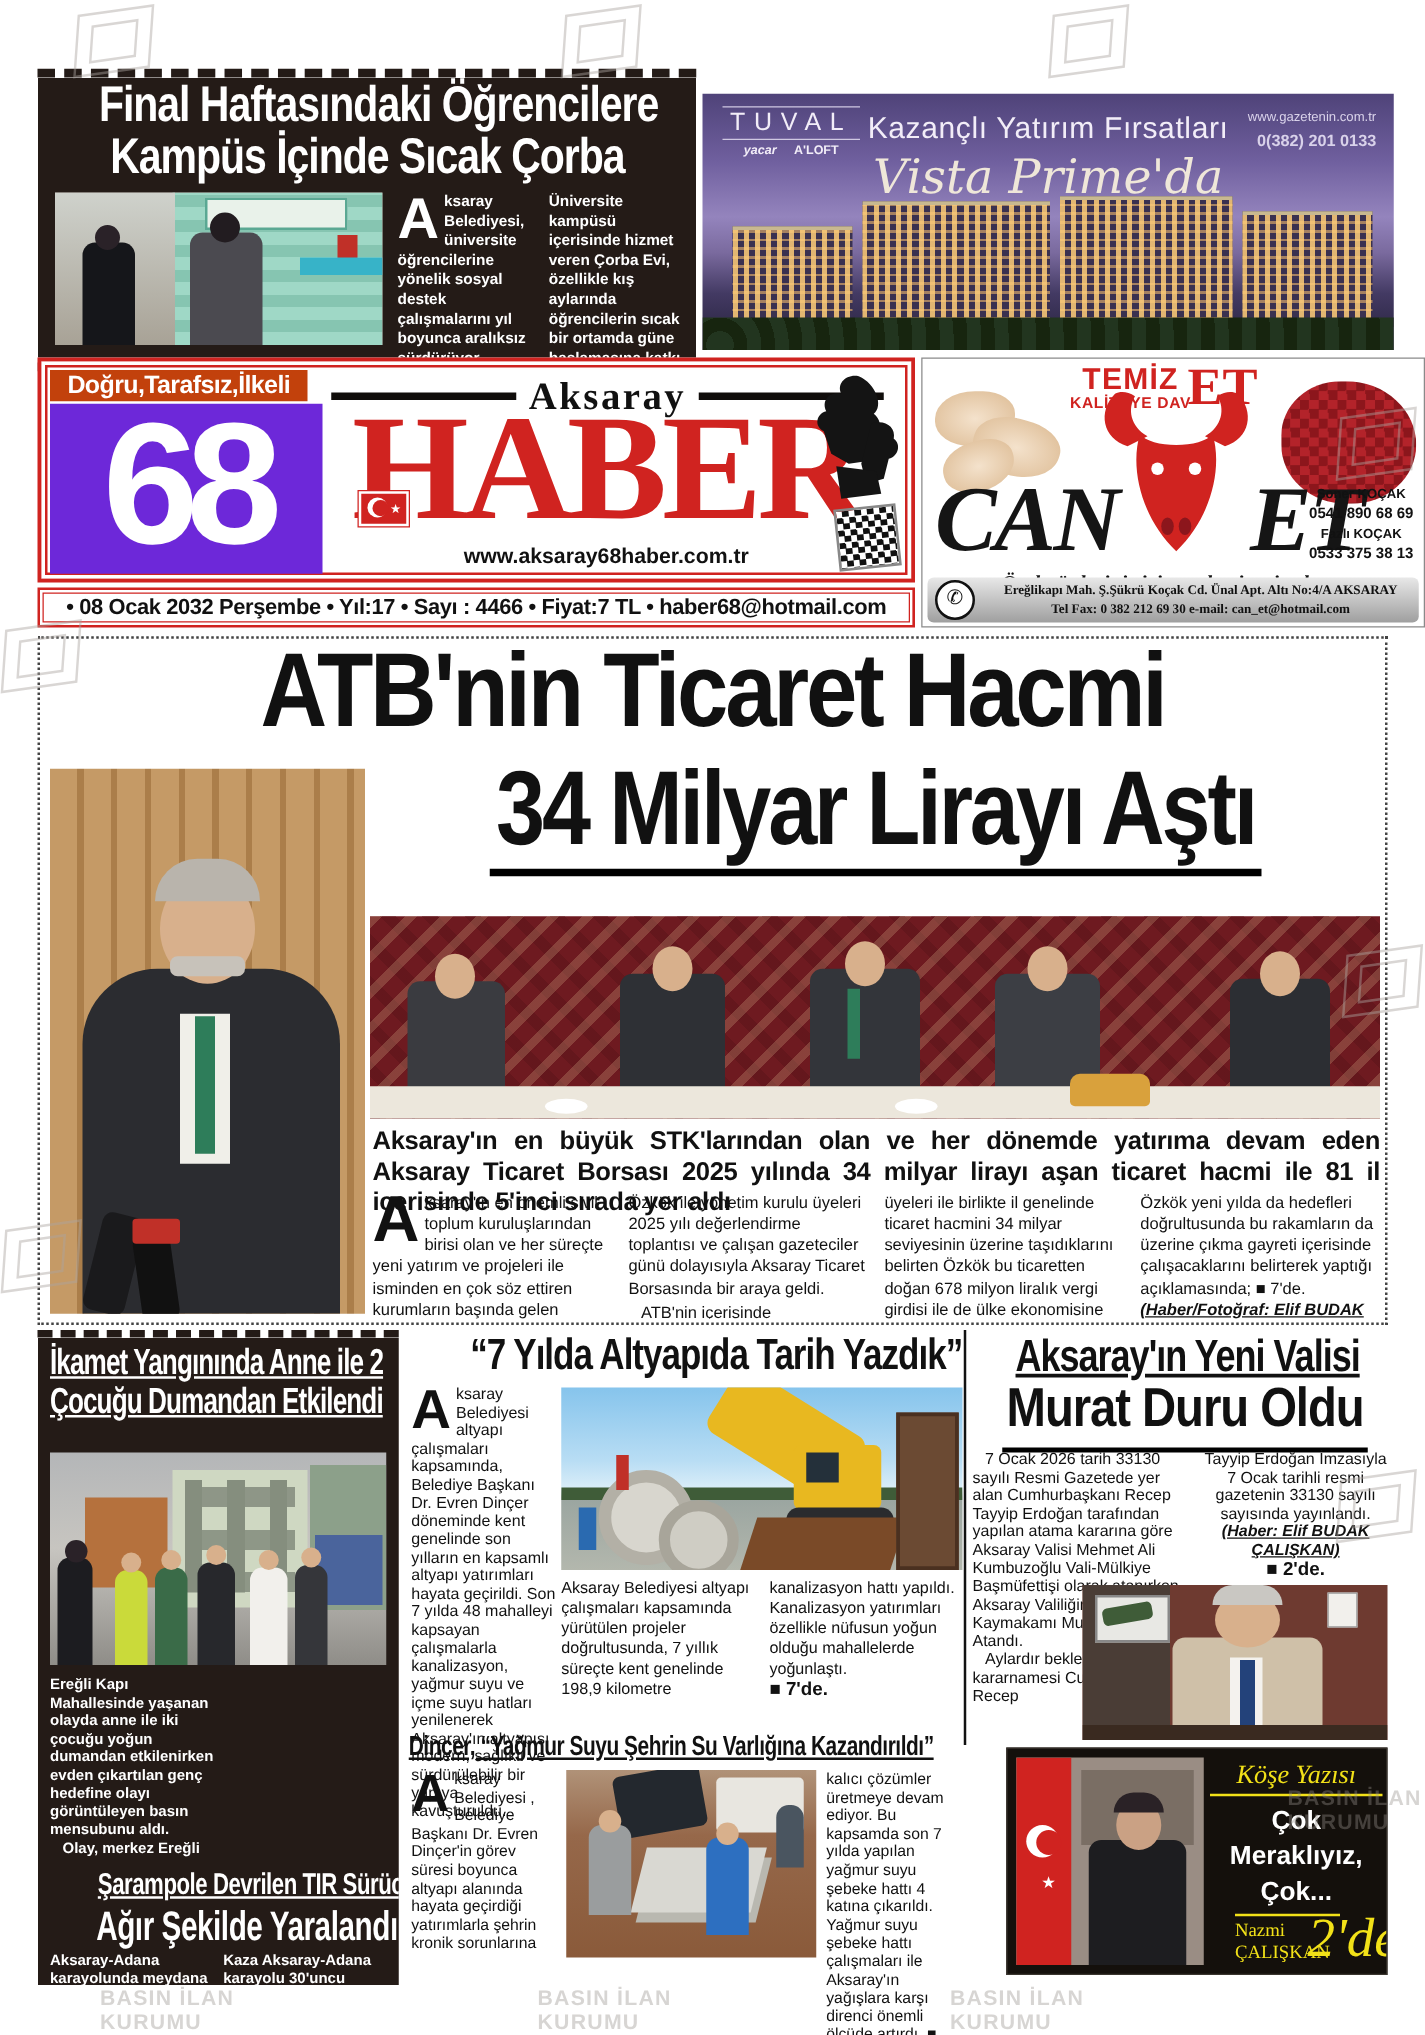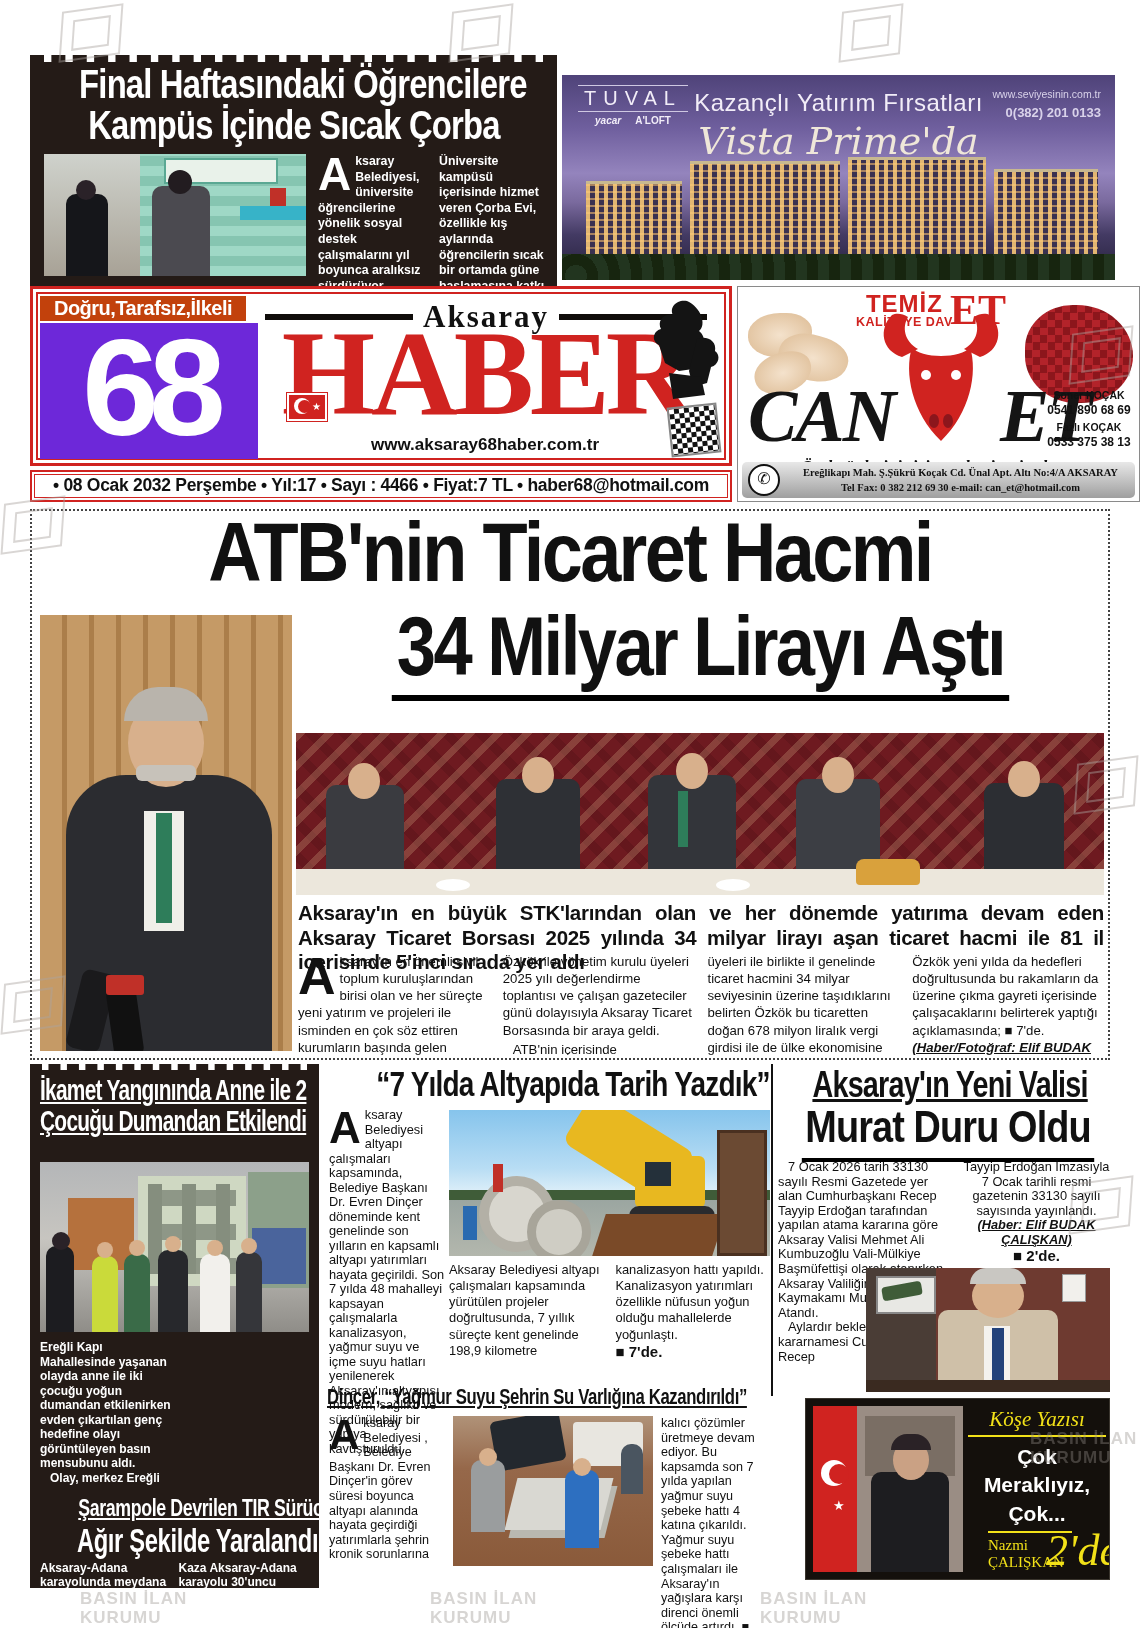--- a/index.html
+++ b/index.html
@@ -232,21 +232,21 @@
     <div class="abs vista-logo">
       <div class="t">TUVAL</div>
       <div class="vista-sub">
         <span style="font-style:italic;">yacar</span>
         <span>A'LOFT</span>
       </div>
     </div>
     <div class="abs vista-tag">Kazançlı Yatırım Fırsatları</div>
     <div class="abs vista-script">Vista Prime'da</div>
     <div class="abs vista-contact">
-      <div>www.seviyesinin.com.tr</div>
+      <div>www.gazetenin.com.tr</div>
       <div style="font-weight:bold;font-size:13px;">0(382) 201 0133</div>
     </div>
   </div>
 
   <div class="abs mast">
     <div class="abs slogan">Doğru,Tarafsız,İlkeli</div>
     <div class="abs num68">68</div>
     <div class="abs haber">HABER</div>
     <div class="abs cityrow">
       <div class="bar"></div>

